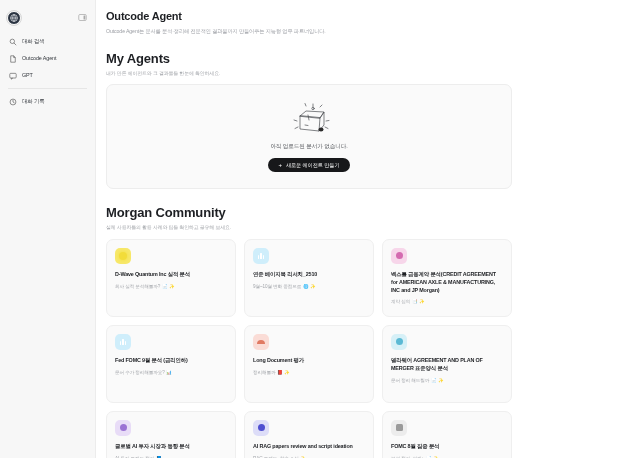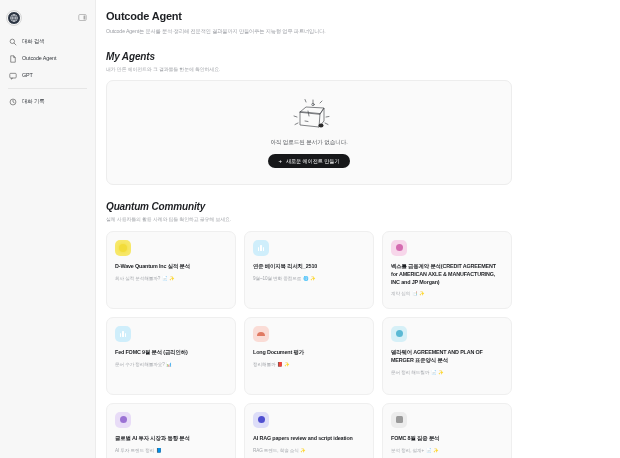--- a/index.html
+++ b/index.html
@@ -70,23 +70,22 @@
     font-size: 11px; font-weight: bold; color: #1d1f23;
     letter-spacing: -0.2px; line-height: 1.2;
   }
   .page-sub {
     font-size: 5.2px; color: #9a9da3; margin-top: 5px;
     letter-spacing: -0.1px; line-height: 1.3;
   }
 
   .section { margin-top: 16px; }
   .section-title {
-    font-size: 10px; font-weight: bold; color: #1d1f23;
+    font-size: 13px; font-weight: bold; color: #1d1f23;
     letter-spacing: -0.15px;
-    font-style: italic;
   }
   .section-sub {
     font-size: 4.9px; color: #a0a3a8; margin-top: 4px;
     letter-spacing: -0.1px;
   }
 
   
   .empty-panel {
     margin-top: 8px;
     height: 105px;
@@ -258,21 +257,21 @@
         </div>
         <div class="empty-text">아직 업로드된 문서가 없습니다.</div>
         <button class="empty-btn">
           <span class="plus">+</span>
           <span>새로운 에이전트 만들기</span>
         </button>
       </div>
     </section>
 
     <section class="section">
-      <h2 class="section-title">Quantum Community</h2>
+      <h2 class="section-title">Morgan Community</h2>
       <p class="section-sub">실제 사용자들의 활용 사례와 팁을 확인하고 공유해 보세요.</p>
 
       <div class="cards" id="community-cards">
           <div class="card">
             <div class="card-icon" style="background: rgb(247, 232, 107);">
               <span style="width: 8px; height: 8px; background: rgb(242, 220, 58); border-radius: 50%; box-shadow: rgb(242, 220, 58) 0px 0px 4px;"></span>
             </div>
             <div class="card-title">D-Wave Quantum Inc 실적 분석</div>
             <div class="card-meta">
               <span>회사 실적 분석해볼까?</span>

